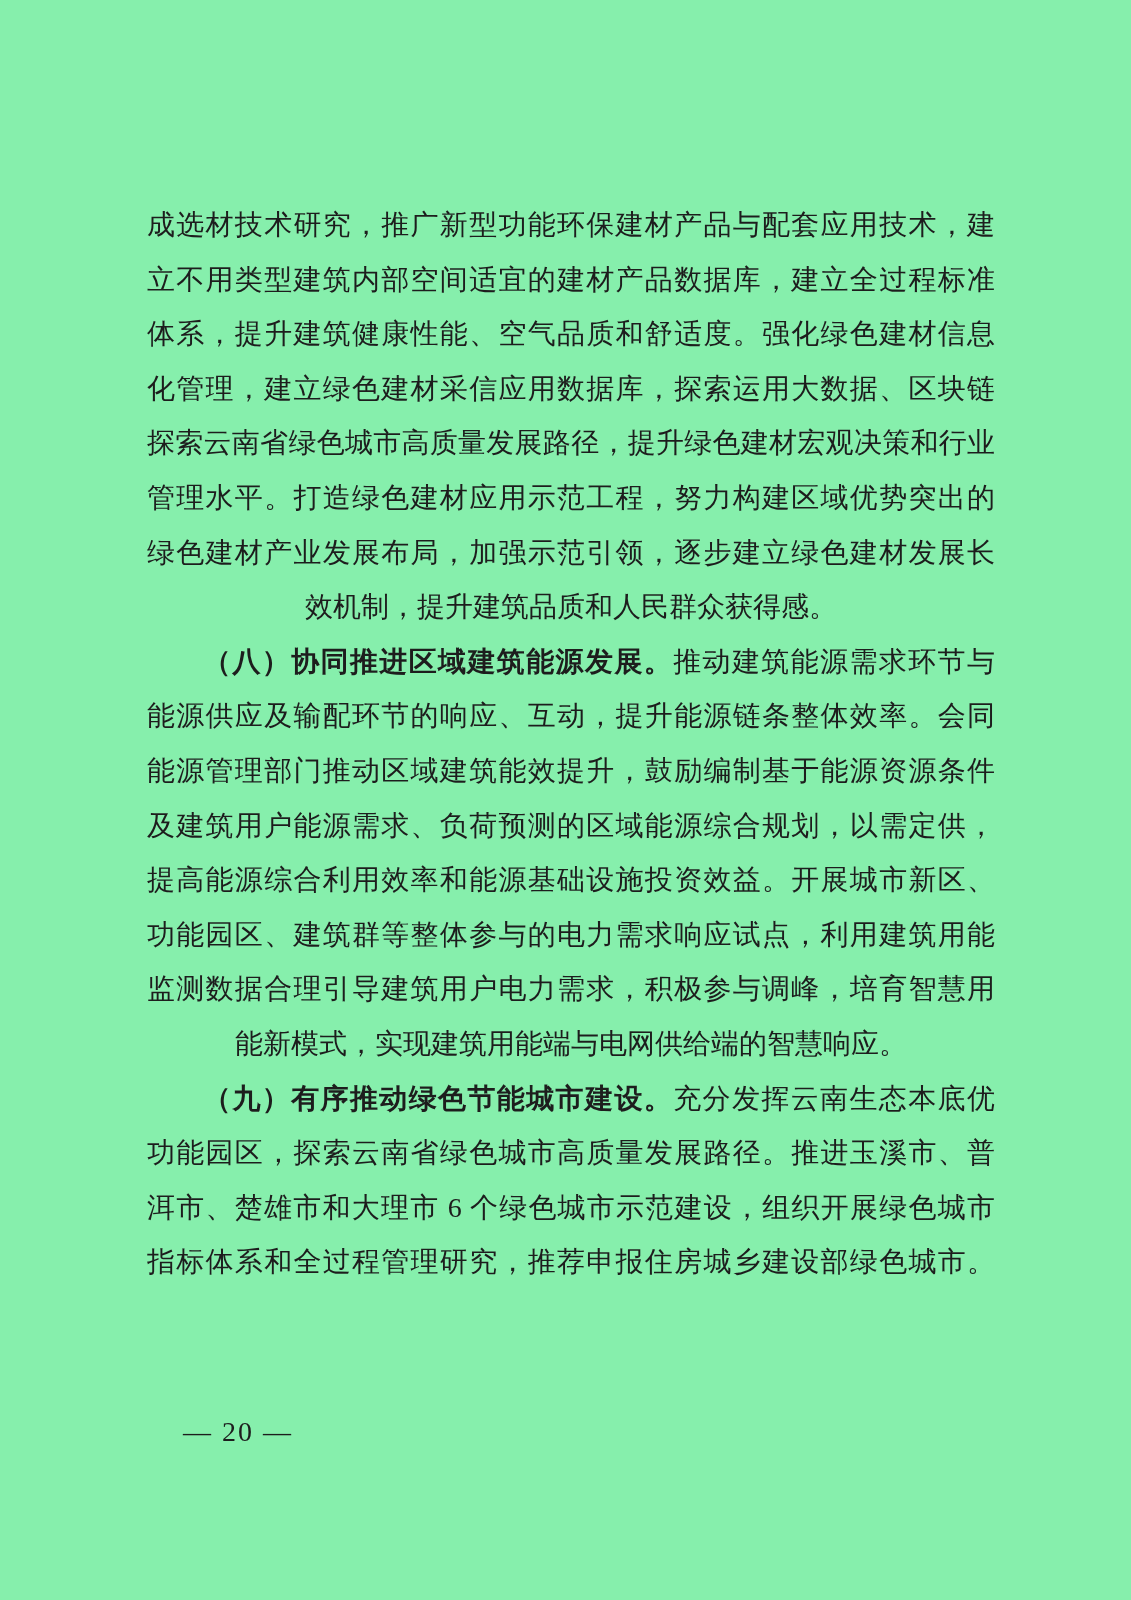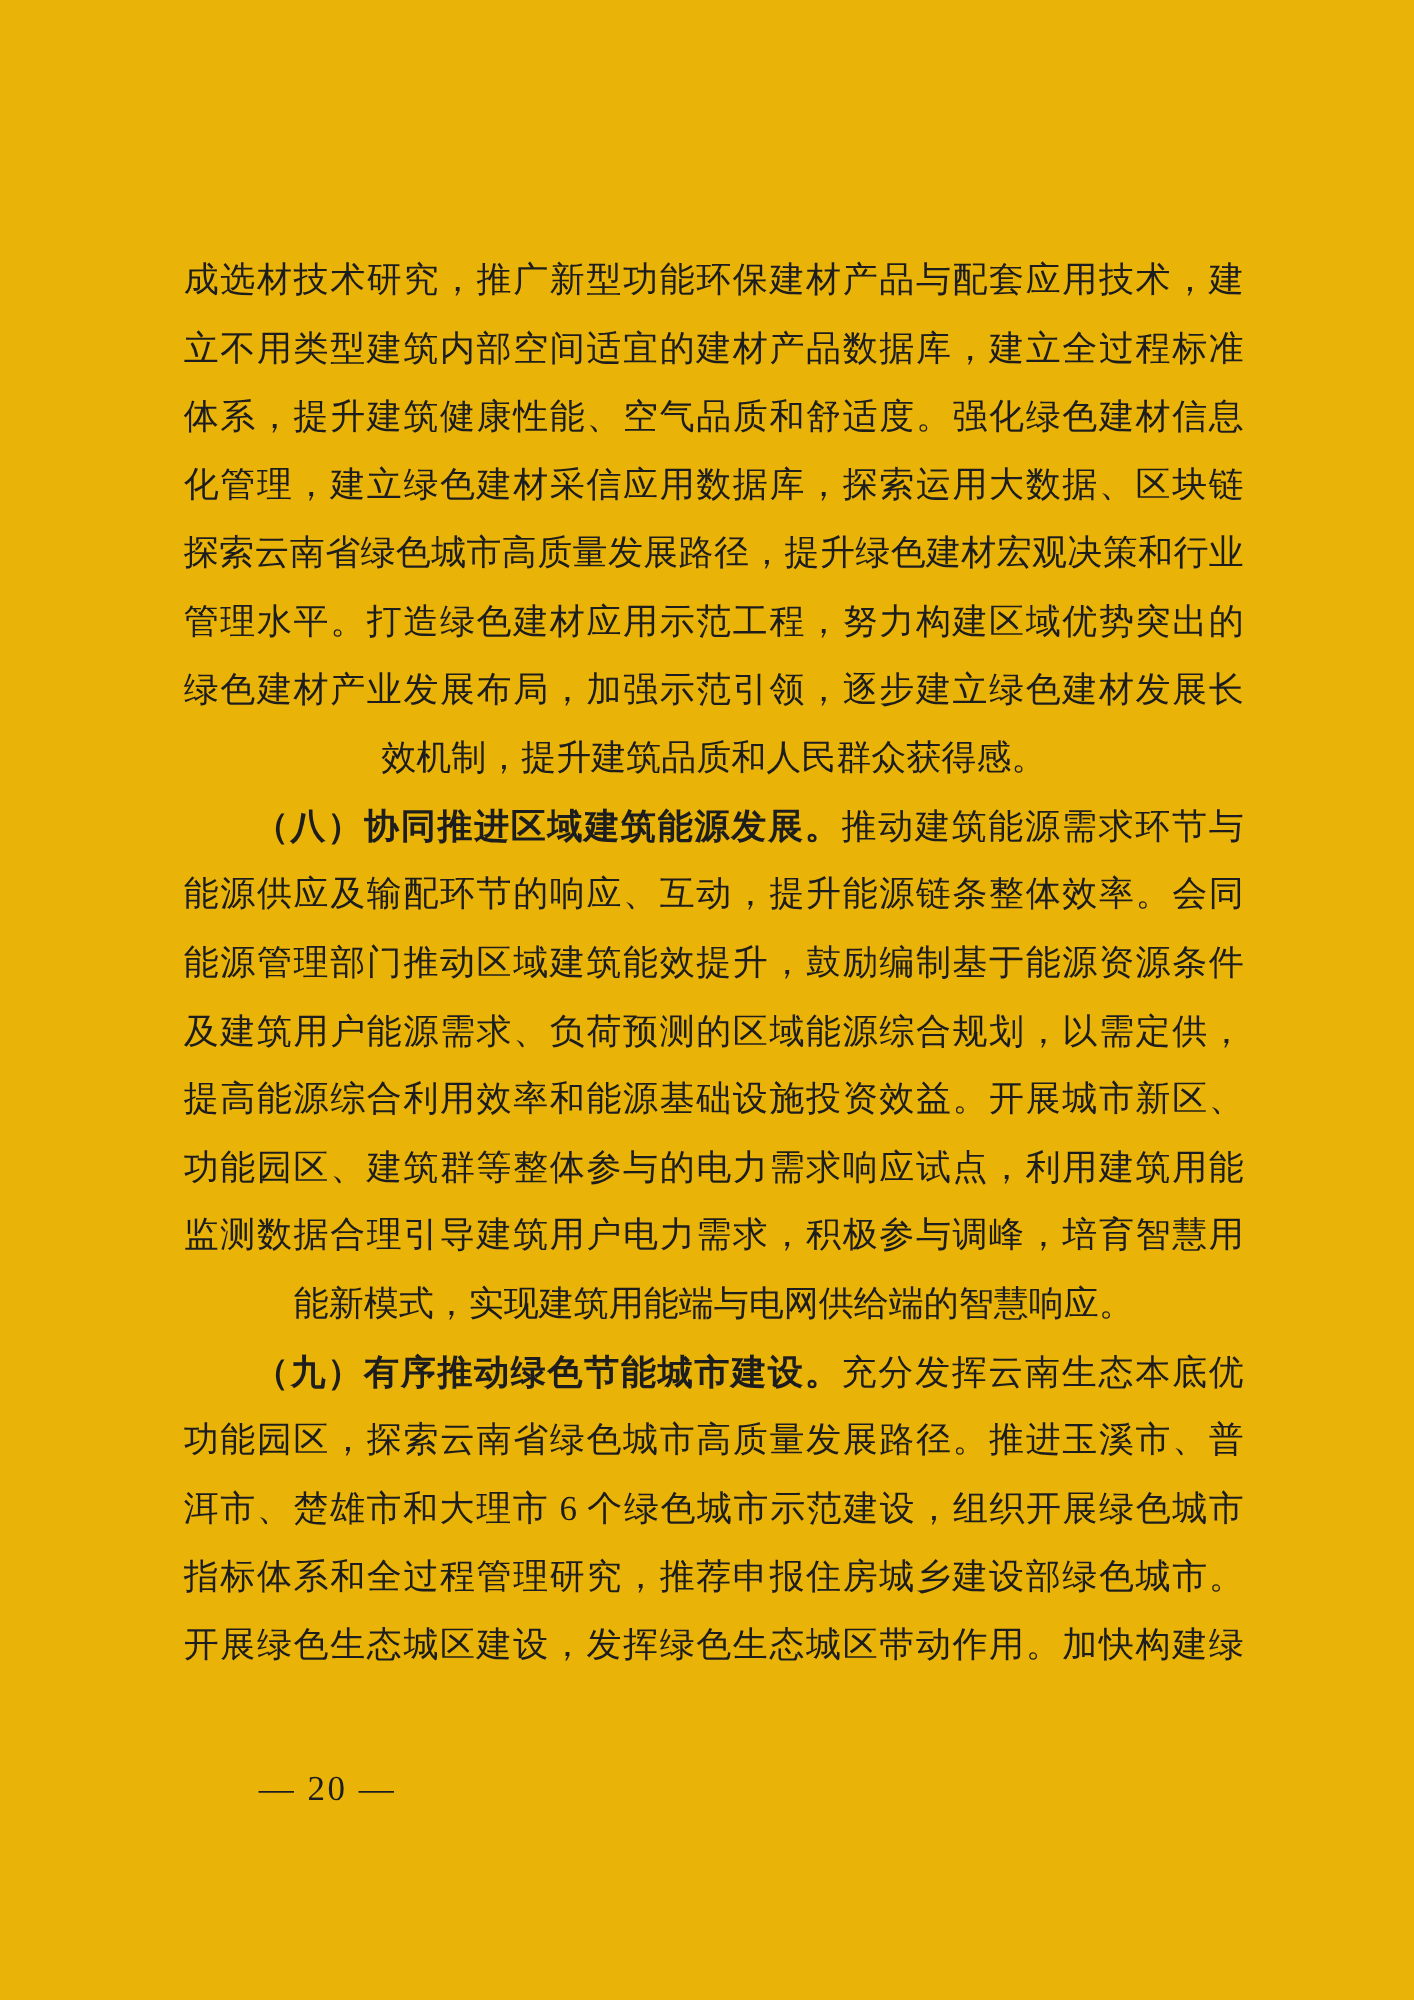--- a/index.html
+++ b/index.html
@@ -4,21 +4,21 @@
 <style>
   html, body {
     margin: 0;
     padding: 0;
     background: #ffffff;
   }
   .sheet {
     position: relative;
     width: 1131px;
     height: 1600px;
-    background: #eab308;
+    background: #86efac;
     overflow: hidden;
     font-family: "Liberation Serif", "DejaVu Serif", serif;
   }
   .text-block {
     position: absolute;
     left: 147px;
     top: 198px;
     width: 848px;
     color: #1d1d1d;
     font-size: 28px;
@@ -42,21 +42,20 @@
   }
   .page-num {
     position: absolute;
     left: 183px;
     top: 1410px;
     height: 44px;
     line-height: 44px;
     font-size: 28px;
     color: #1d1d1d;
     letter-spacing: 2px;
-    margin-left: 24px;
   }
 </style>
 </head>
 <body>
 
 <div class="sheet">
   <div class="text-block" id="text-block">
       <div class="line j"><span>成选材技术研究，推广新型功能环保建材产品与配套应用技术，建</span></div>
       <div class="line j"><span>立不用类型建筑内部空间适宜的建材产品数据库，建立全过程标准</span></div>
       <div class="line j"><span>体系，提升建筑健康性能、空气品质和舒适度。强化绿色建材信息</span></div>
@@ -70,16 +69,15 @@
       <div class="line j"><span>能源管理部门推动区域建筑能效提升，鼓励编制基于能源资源条件</span></div>
       <div class="line j"><span>及建筑用户能源需求、负荷预测的区域能源综合规划，以需定供，</span></div>
       <div class="line j"><span>提高能源综合利用效率和能源基础设施投资效益。开展城市新区、</span></div>
       <div class="line j"><span>功能园区、建筑群等整体参与的电力需求响应试点，利用建筑用能</span></div>
       <div class="line j"><span>监测数据合理引导建筑用户电力需求，积极参与调峰，培育智慧用</span></div>
       <div class="line"><span>能新模式，实现建筑用能端与电网供给端的智慧响应。</span></div>
       <div class="line j indent"><span class="bold">（九）有序推动绿色节能城市建设。</span><span>充分发挥云南生态本底优</span></div>
       <div class="line j"><span>功能园区，探索云南省绿色城市高质量发展路径。推进玉溪市、普</span></div>
       <div class="line j"><span>洱市、楚雄市和大理市 6 个绿色城市示范建设，组织开展绿色城市</span></div>
       <div class="line j"><span>指标体系和全过程管理研究，推荐申报住房城乡建设部绿色城市。</span></div>
-      <div class="line j"><span>开展绿色生态城区建设，发挥绿色生态城区带动作用。加快构建绿</span></div>
     </div>
   <div class="page-num">— 20 —</div>
 </div>
 
 </body></html>

